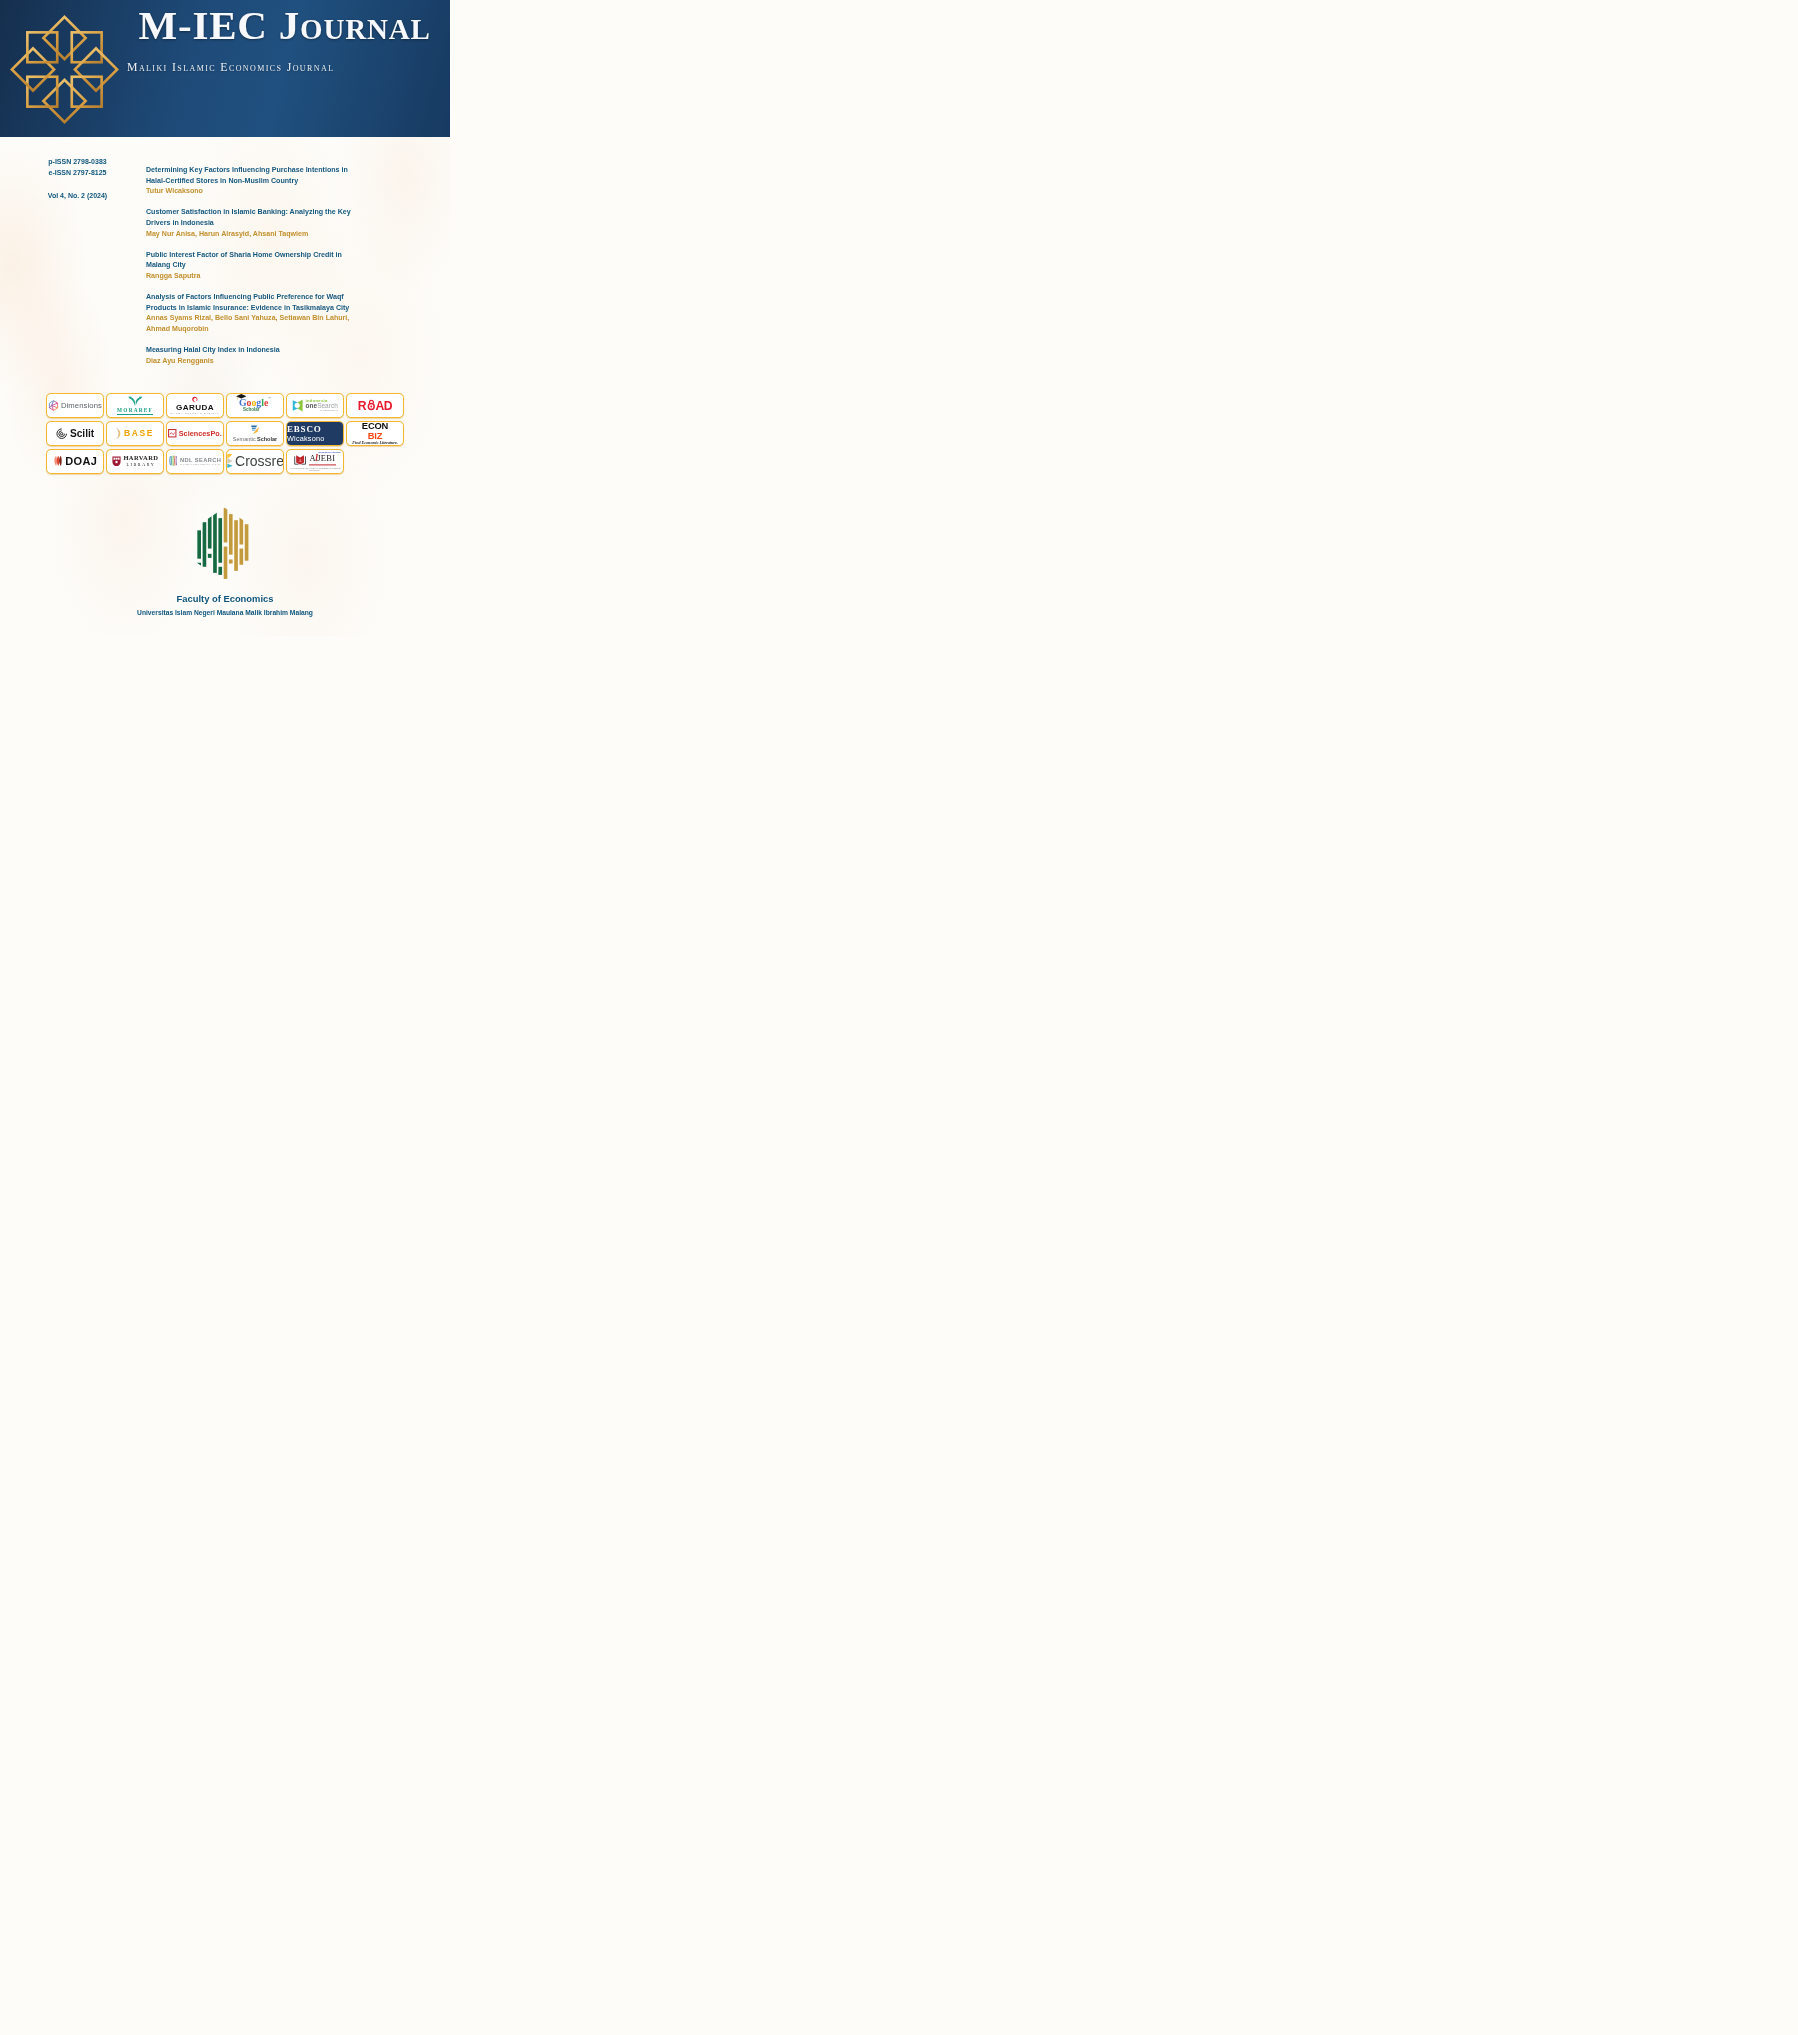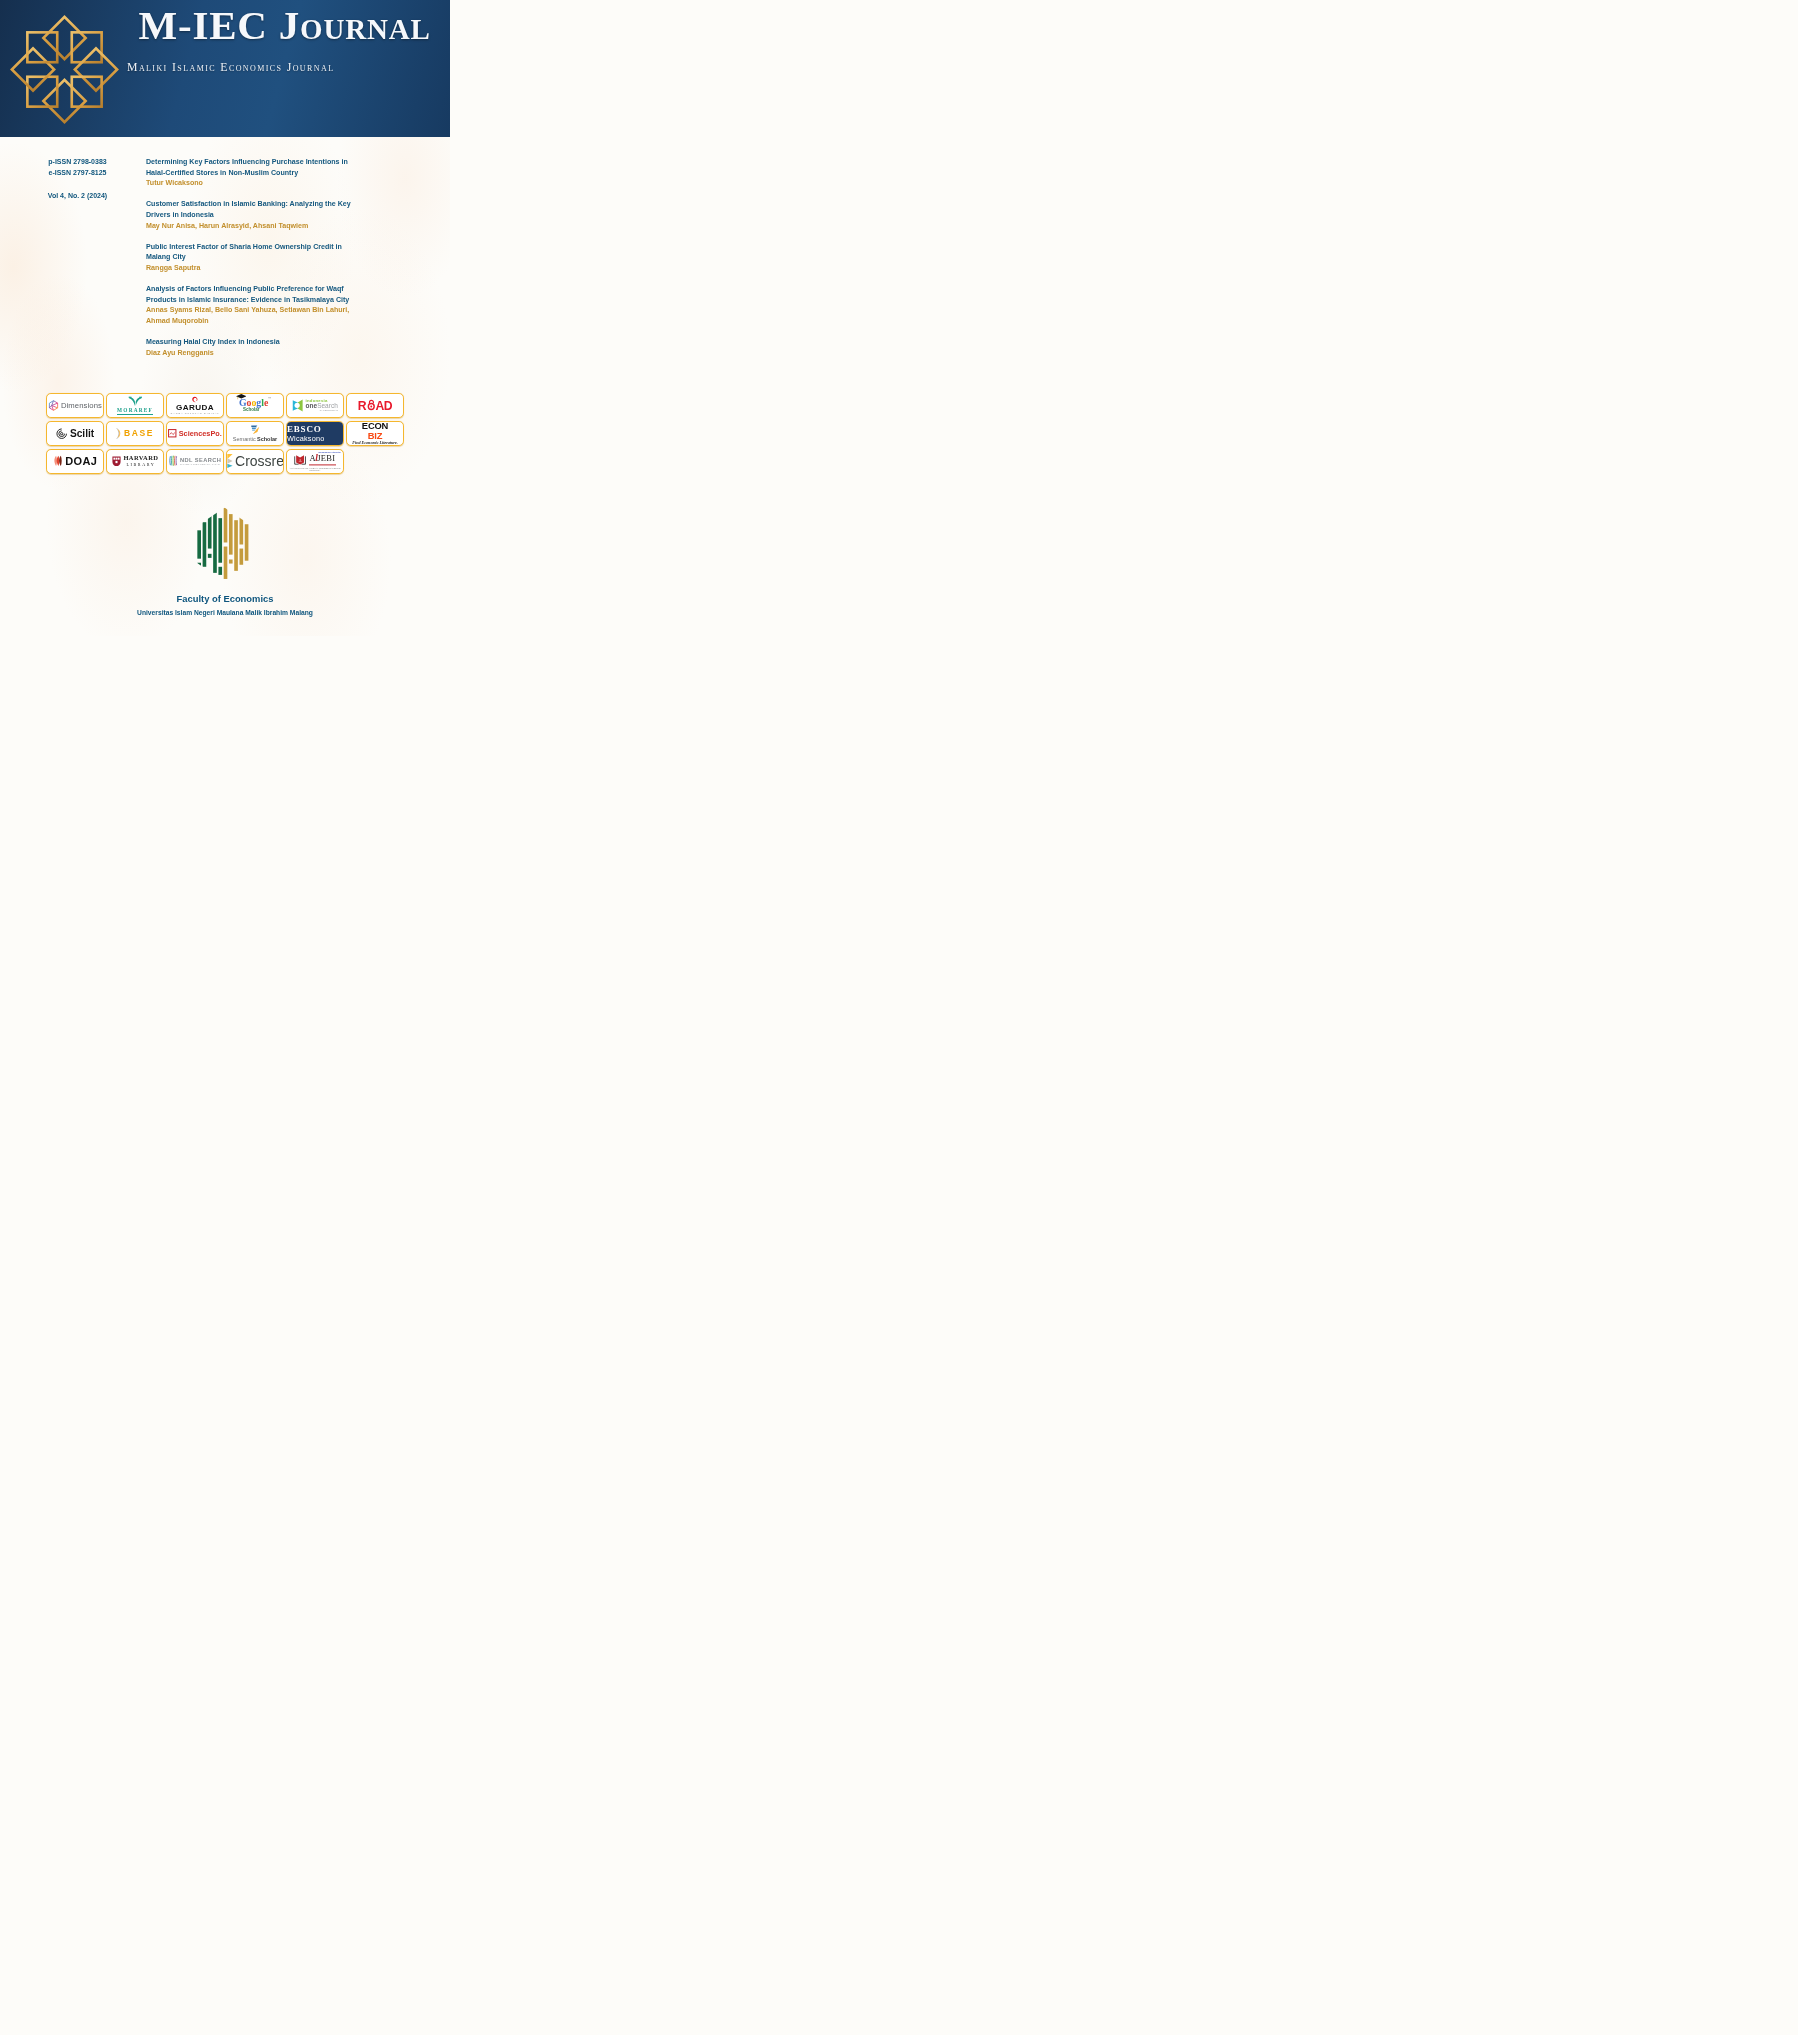--- a/index.html
+++ b/index.html
@@ -39,21 +39,21 @@
     font-weight:500; font-size:11.8px; letter-spacing:1.4px; white-space:nowrap;
     color:#eef2f7; text-shadow:0 0.8px 1.6px rgba(0,0,0,.35);
   }
 
   
   .issue-info{
     position:absolute; left:36px; top:157px; width:83px; text-align:center;
     color:#10567d; font-weight:700; font-size:7px; line-height:10.6px;
   }
   .issue-vol{ margin-top:13px; }
-  .articles{ position:absolute; left:146px; top:157px; width:248px; }
+  .articles{ position:absolute; left:146px; top:165px; width:248px; }
   .article{ margin-bottom:10.6px; }
   .article-title{ color:#15587f; font-weight:700; font-size:7.1px; line-height:10.6px; white-space:pre-line; }
   .article-authors{ color:#c28f2c; font-weight:700; font-size:7.1px; line-height:10.6px; white-space:pre-line; }
 
   
   .logos{
     position:absolute; left:46px; top:393px;
     display:grid; grid-template-columns:repeat(6,58px); grid-auto-rows:25px; gap:2.8px 2px;
   }
   .tile{

